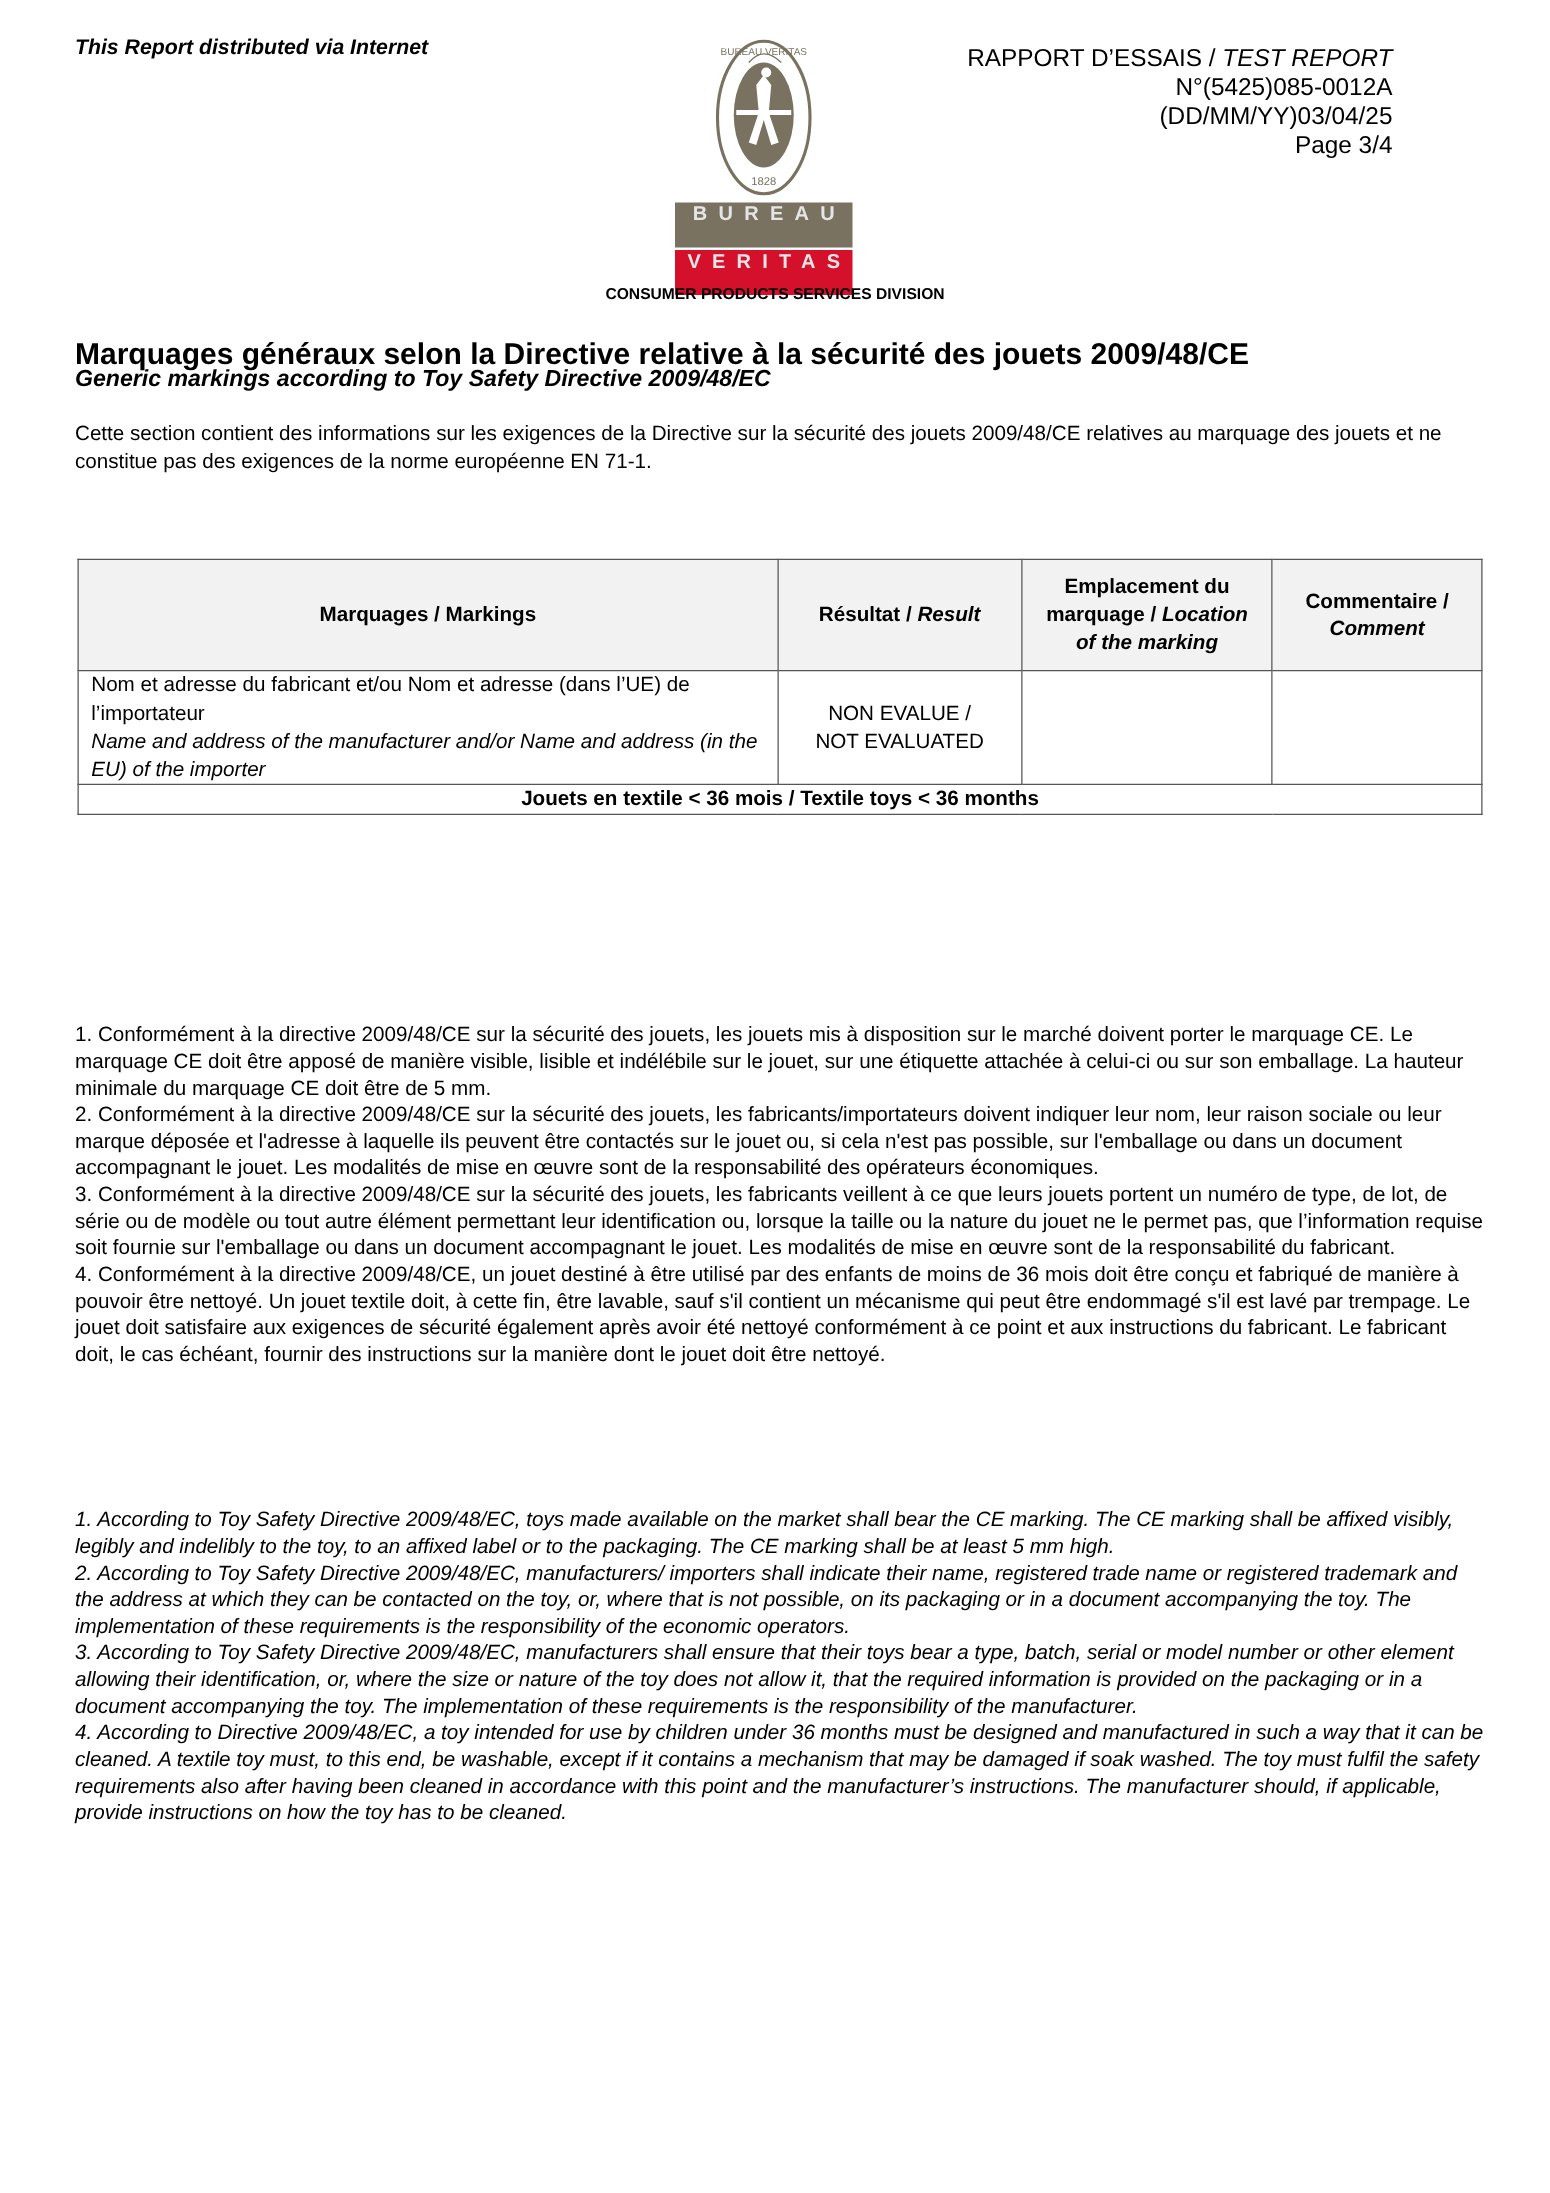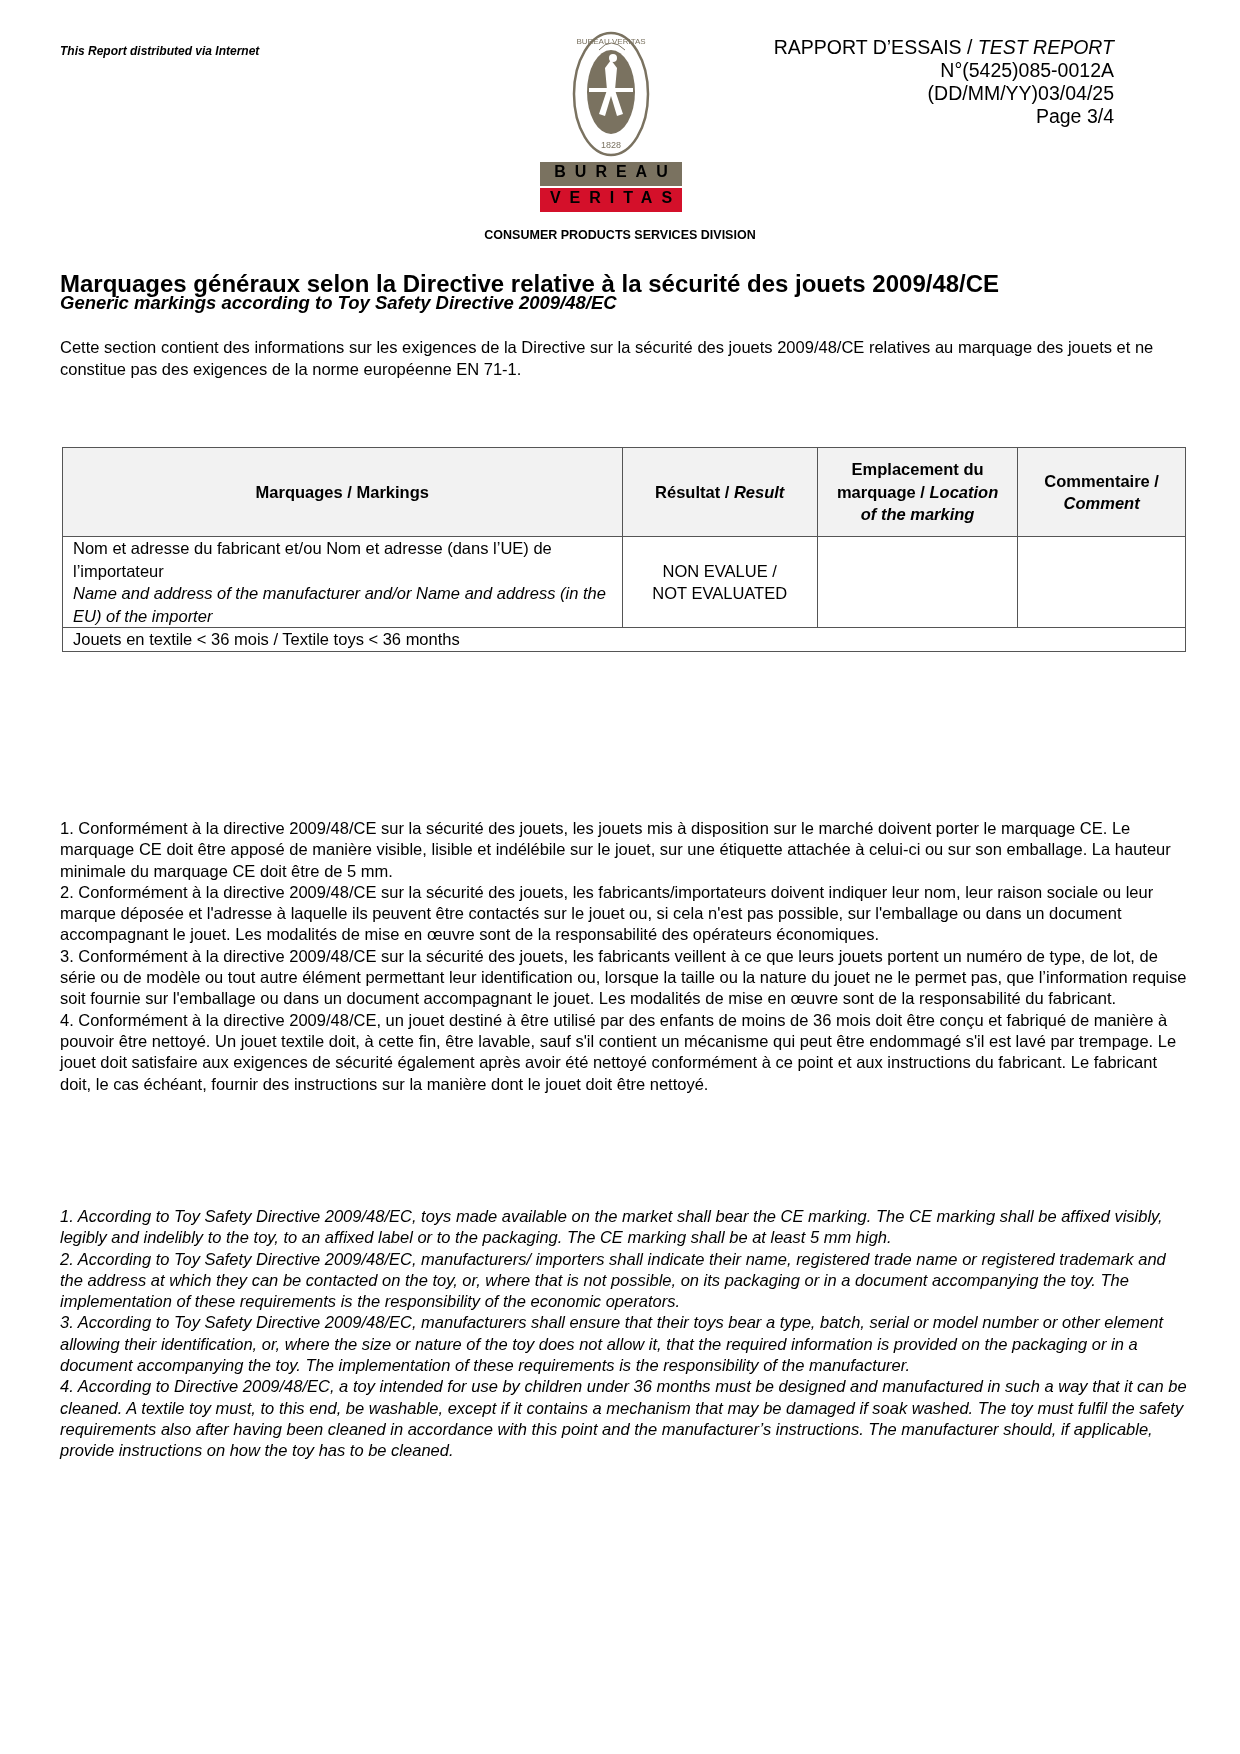--- a/index.html
+++ b/index.html
@@ -1,39 +1,39 @@
 <!DOCTYPE html>
 <html><head>
 <meta charset="utf-8">
 <style>
   html, body { margin: 0; padding: 0; background: #ffffff; }
   body { width: 1240px; height: 1754px; position: relative; overflow: hidden;
          font-family: "Liberation Sans", sans-serif; color: #000; }
   .abs { position: absolute; }
-  .distributed { left: 60px; top: 44px; font-size: 12px; font-weight: bold; font-style: italic; text-align: right; }
+  .distributed { left: 60px; top: 28px; font-size: 17px; font-weight: bold; font-style: italic; text-align: right; }
   .report-head { right: 126px; top: 36px; text-align: right; font-size: 19.5px; line-height: 23px; }
   .report-head .it { font-style: italic; }
   .logo { left: 540px; top: 30px; width: 142px; }
   .seal { width: 80px; height: 128px; margin: 0 auto; display: block; }
-  .bar { height: 24px; line-height: 20px; text-align: center; color: #000000; font-weight: bold;
+  .bar { height: 36px; line-height: 20px; text-align: center; color: #e5e5e5; font-weight: bold;
          font-size: 16px; letter-spacing: 9px; padding-left: 9px; box-sizing: border-box; }
   .bar.bureau { background: #7a7260; margin-top: 4px; }
   .bar.veritas { background: #d4102a; margin-top: 2px; }
   .division { left: 0; width: 1240px; top: 228px; text-align: center; font-size: 12.5px; font-weight: bold; }
   .title-fr { left: 60px; top: 270px; font-size: 24px; font-weight: bold; }
   .title-en { left: 60px; top: 292px; font-size: 18.5px; font-weight: bold; font-style: italic; }
   .intro { left: 60px; top: 337px; width: 1120px; font-size: 16.5px; line-height: 21.5px; }
   .intro .en { font-style: italic; }
   table.markings { position: absolute; left: 62px; top: 447px; width: 1124px; border-collapse: collapse;
          font-size: 16.5px; line-height: 22.5px; }
   table.markings td, table.markings th { border: 1.5px solid #555; vertical-align: middle; padding: 0 10px; }
   table.markings th { background: #f2f2f2; font-weight: bold; text-align: center; height: 88px; }
   .c1 { width: 542px; } .c2 { width: 175px; } .c3 { width: 180px; } .c4 { width: 147px; }
   td.res { text-align: center; }
-  td.sub { text-align: left; font-weight: normal; margin-left: 24px; }
+  td.sub { text-align: center; font-weight: bold; margin-left: 24px; }
   .it { font-style: italic; }
   .notes { left: 60px; top: 818px; width: 1128px; font-size: 16.5px; line-height: 21.3px; }
   .notes p { margin: 0; }
   .notes-en { left: 60px; top: 1206px; width: 1128px; font-size: 16.5px; line-height: 21.3px; font-style: italic; }
   .notes-en p { margin: 0; }
 </style>
 </head>
 <body>
 
 <div class="abs distributed">This Report distributed via Internet</div>

